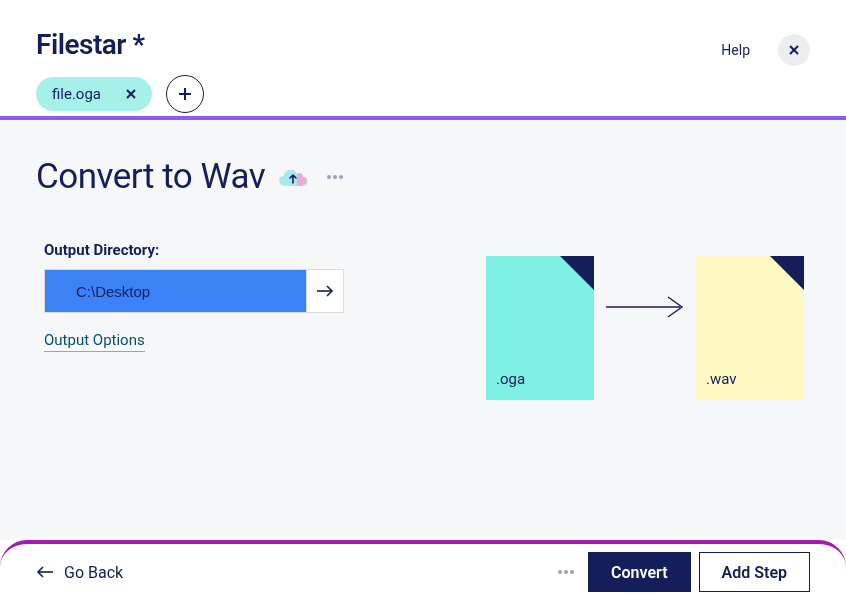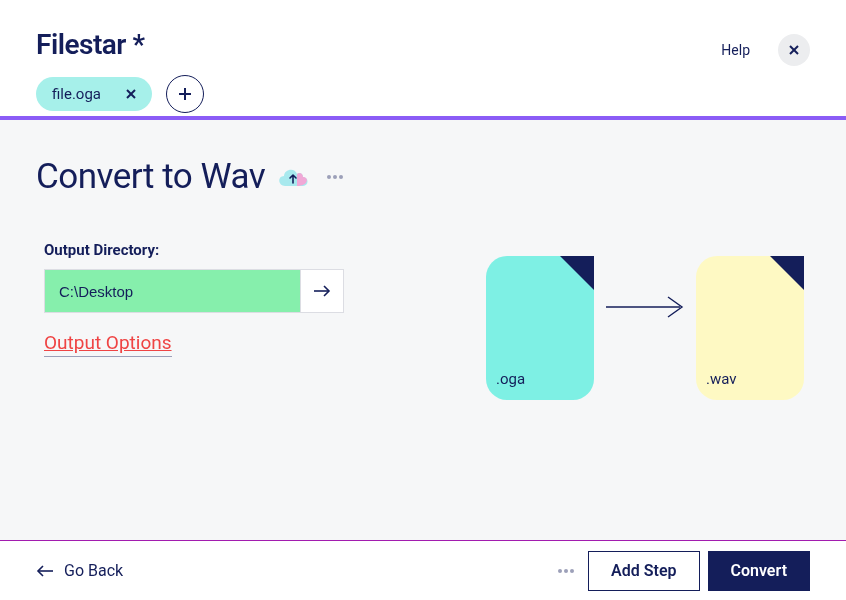--- a/index.html
+++ b/index.html
@@ -135,62 +135,60 @@
   }
   .input-group {
     display: flex;
     width: 300px;
   }
   .input-field {
     flex: 1;
     height: 44px;
     border: 1px solid #dcdde3;
     border-right: none;
-    background: #86efac;
-    padding: 0 14px;
+    background: #3b82f6;
+    padding: 0 31px;
     font-size: 15px;
     color: #141e5a;
     outline: none;
   }
   .browse-btn {
     width: 44px;
     height: 44px;
     border: 1px solid #dcdde3;
     background: #ffffff;
     display: flex;
     align-items: center;
     justify-content: center;
     cursor: pointer;
   }
   .browse-btn svg { width: 18px; height: 14px; stroke: #141e5a; stroke-width: 1.6; fill: none; }
 
   .options-link {
     display: inline-block;
     margin-top: 18px;
-    font-size: 19px;
-    color: #ef4444;
+    font-size: 15px;
+    color: #0c4a6e;
     border-bottom: 1px solid #9ca0b9;
     padding-bottom: 2px;
     cursor: pointer;
-    text-decoration: underline;
   }
 
   
   .illustration {
     position: absolute;
     left: 486px;
     top: 136px;
     display: flex;
     align-items: center;
   }
   .file-card {
     width: 108px;
     height: 144px;
     position: relative;
-    border-radius: 21px;
   }
   .file-card.src { background: #7ef0e4; }
   .file-card.dst { background: #fef9c3; }
   .file-card .fold {
     position: absolute;
     top: 0; right: 0;
     width: 34px; height: 34px;
     background: #141e5a;
     clip-path: polygon(100% 0, 100% 100%, 0 0);
   }
@@ -203,24 +201,25 @@
   }
   .conv-arrow {
     margin: 0 12px 38px 12px;
   }
   .conv-arrow svg { width: 78px; height: 22px; stroke: #141e5a; stroke-width: 1.4; fill: none; }
 
   
   .footer {
     height: 60px;
     background: #ffffff;
-    border-top: 1px solid #a21caf;
+    border-top: 4px solid #a21caf;
     display: flex;
     align-items: center;
     padding: 0 36px;
+    border-radius: 27px;
   }
   .go-back {
     display: inline-flex;
     align-items: center;
     gap: 10px;
     font-size: 16px;
     color: #141e5a;
     cursor: pointer;
   }
   .go-back svg { width: 18px; height: 12px; stroke: #141e5a; stroke-width: 1.6; fill: none; }
@@ -338,16 +337,16 @@
     <span>Go Back</span>
   </span>
   <div class="footer-right">
     <span class="more-dots">
       <svg viewBox="0 0 16 4">
           <circle cx="2" cy="2" r="2"></circle>
           <circle cx="8" cy="2" r="2"></circle>
           <circle cx="14" cy="2" r="2"></circle>
         </svg>
     </span>
+    <span class="btn btn-primary">Convert</span>
     <span class="btn btn-outline">Add Step</span>
-    <span class="btn btn-primary">Convert</span>
   </div>
 </div>
 
 </body></html>

